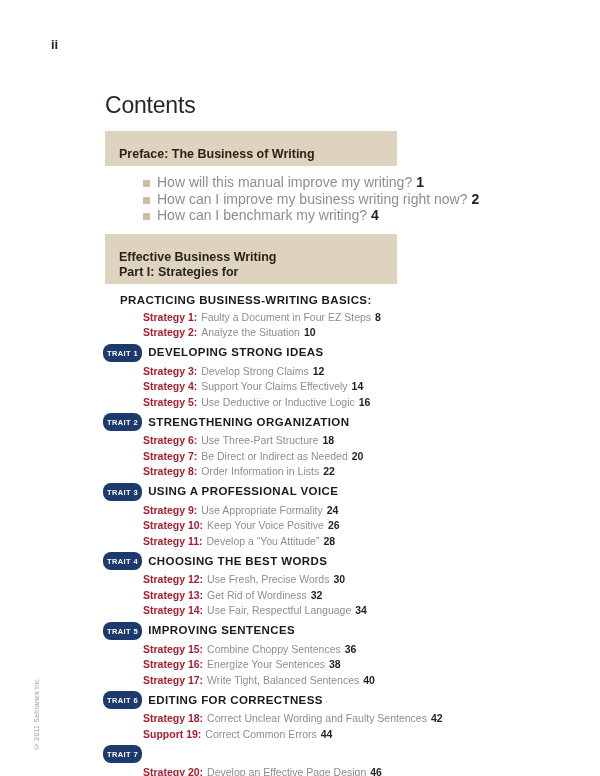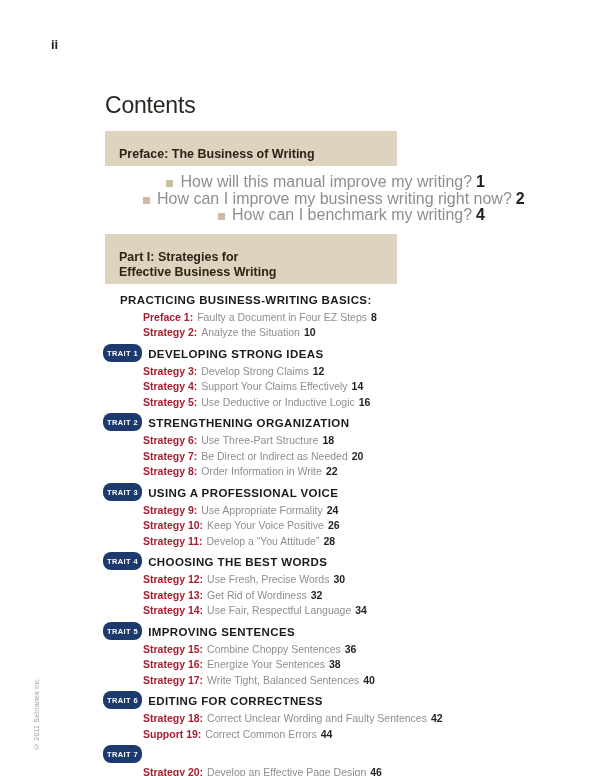--- a/index.html
+++ b/index.html
@@ -49,25 +49,24 @@
     color: var(--bar-text, #2b2417);
     font-weight: bold;
     padding: 16px 0 4px 14px;
     font-size: 12.5px;
     line-height: 15px;
   }
   .preface-items {
     margin: 8px 0 10px 38px;
   }
   .preface-item {
-    font-size: 16px;
+    font-size: 14px;
     line-height: 16.5px;
     color: var(--gray, #8e8e8e);
     white-space: nowrap;
-    text-align: right;
   }
   .bullet {
     display: inline-block;
     width: 7px; height: 7px;
     background: var(--bullet, #cbbd9f);
     margin-right: 7px;
   }
   .pagenum {
     color: var(--pagenum, #231f20);
     font-weight: bold;
@@ -78,21 +77,21 @@
   .section { margin-top: 2px; }
   .section-heading {
     margin: 3px 0 2px 15px;
     font-size: 11.5px;
     font-weight: bold;
     color: #1d1a18;
     letter-spacing: 0.4px;
     line-height: 15px;
     white-space: nowrap;
     display: flex;
-    align-items: flex-end;
+    align-items: center;
   }
   .section-heading.has-badge { margin-left: -2px; }
   .trait-badge {
     display: inline-block;
     background: var(--badge-bg, #1c3a6e);
     color: var(--badge-text, #ffffff);
     font-size: 7.5px;
     font-weight: bold;
     letter-spacing: 0.4px;
     padding: 2px 4px 1px 4px;
@@ -138,33 +137,33 @@
   <div class="preface-item">
     <span class="bullet"></span><span>How can I improve my business writing right now?</span><span class="pagenum">2</span>
   </div>
 
   <div class="preface-item">
     <span class="bullet"></span><span>How can I benchmark my writing?</span><span class="pagenum">4</span>
   </div>
 </div>
 
     <div class="tan-bar part-bar">
+      <div>Effective Business Writing</div>
       <div>Part I: Strategies for</div>
-      <div>Effective Business Writing</div>
     </div>
 
     <div class="sections">
   <div class="section">
     <div class="section-heading">
 
       <span>PRACTICING BUSINESS-WRITING BASICS:</span>
     </div>
     <div>
   <div class="strategy-row">
-    <span class="strategy-label">Preface 1:</span><span class="strategy-title">Faulty a Document in Four EZ Steps</span><span class="pagenum">8</span>
+    <span class="strategy-label">Strategy 1:</span><span class="strategy-title">Faulty a Document in Four EZ Steps</span><span class="pagenum">8</span>
   </div>
 
   <div class="strategy-row">
     <span class="strategy-label">Strategy 2:</span><span class="strategy-title">Analyze the Situation</span><span class="pagenum">10</span>
   </div>
 </div>
   </div>
 
   <div class="section">
     <div class="section-heading has-badge">
@@ -194,21 +193,21 @@
     <div>
   <div class="strategy-row">
     <span class="strategy-label">Strategy 6:</span><span class="strategy-title">Use Three-Part Structure</span><span class="pagenum">18</span>
   </div>
 
   <div class="strategy-row">
     <span class="strategy-label">Strategy 7:</span><span class="strategy-title">Be Direct or Indirect as Needed</span><span class="pagenum">20</span>
   </div>
 
   <div class="strategy-row">
-    <span class="strategy-label">Strategy 8:</span><span class="strategy-title">Order Information in Write</span><span class="pagenum">22</span>
+    <span class="strategy-label">Strategy 8:</span><span class="strategy-title">Order Information in Lists</span><span class="pagenum">22</span>
   </div>
 </div>
   </div>
 
   <div class="section">
     <div class="section-heading has-badge">
       <span class="trait-badge">TRAIT 3</span>
       <span>USING A PROFESSIONAL VOICE</span>
     </div>
     <div>

